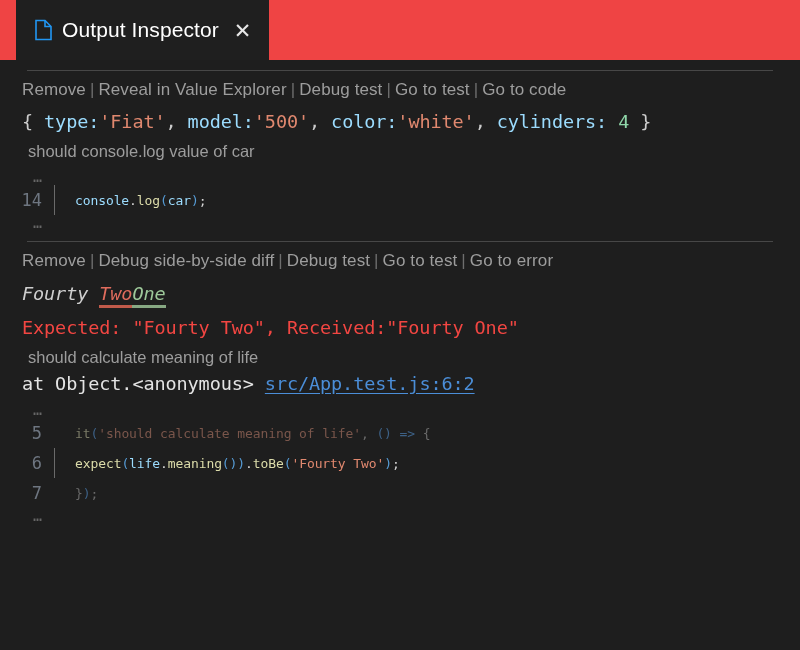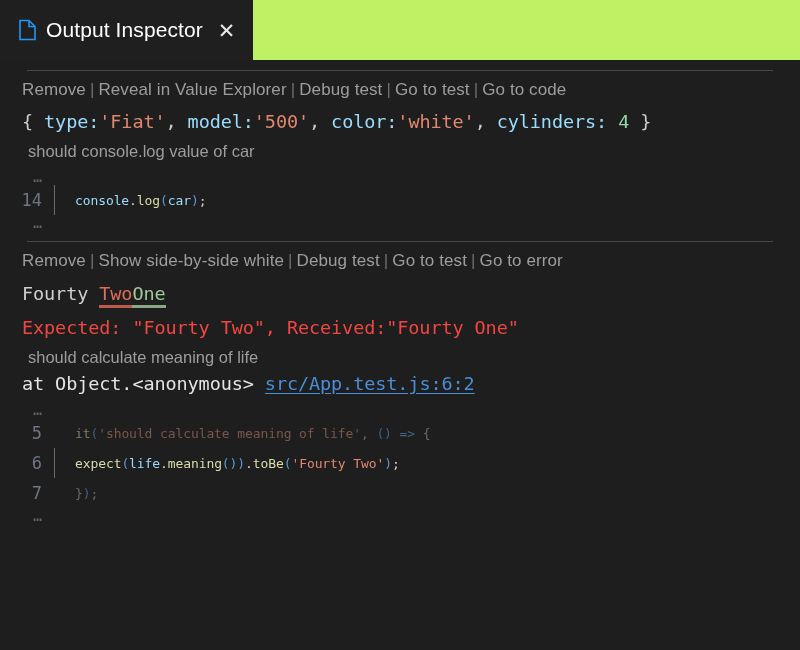--- a/index.html
+++ b/index.html
@@ -12,23 +12,24 @@
   }
 
   body {
     font-family: "Liberation Sans", sans-serif;
     color: #cccccc;
   }
 
   
   .tabbar {
     height: 60px;
-    background: #bef264;
-    display: flex;
-    align-items: center;
+    background: #ef4444;
+    display: flex;
+    align-items: center;
+    padding-left: 16px;
   }
 
   .tab {
     display: flex;
     align-items: center;
     gap: 9px;
     padding: 0 18px 0 18px;
     background: #1f1f1f;
     height: 60px;
     cursor: pointer;
@@ -164,20 +165,21 @@
     padding-left: 20px;
     font-family: "DejaVu Sans Mono", "Liberation Mono", monospace;
     font-size: 13px;
     letter-spacing: -0.1px;
   }
 
   
   .diff-line {
     padding: 12px 0 0 22px;
     white-space: pre;
+    font-style: italic;
   }
   .diff-plain { color: #cfcfcf; }
   .diff-del {
     color: #e06c5d;
     border-bottom: 3px solid #c05a4a;
     padding-bottom: 1px;
   }
   .diff-ins {
     color: #9ec99a;
     border-bottom: 3px solid #87a883;
@@ -232,21 +234,21 @@
             <div class="dots">…</div>
           </div>
           <div class="code-row"><div class="gutter">14</div><div class="indent-guide"></div><div class="code-text"><span class="t-var">console</span><span class="t-white">.</span><span class="t-fn">log</span><span class="t-arrow">(</span><span class="t-var">car</span><span class="t-arrow">)</span><span class="t-white">;</span></div></div>
           <div class="dots-row">
             <div class="dots">…</div>
           </div>
         </div>
       </div>
       <div>
         <div class="sep"></div>
-        <div class="actions"><span class="link">Remove</span><span class="pipe">|</span><span class="link">Show side-by-side white</span><span class="pipe">|</span><span class="link">Debug test</span><span class="pipe">|</span><span class="link">Go to test</span><span class="pipe">|</span><span class="link">Go to error</span></div>
+        <div class="actions"><span class="link">Remove</span><span class="pipe">|</span><span class="link">Debug side-by-side diff</span><span class="pipe">|</span><span class="link">Debug test</span><span class="pipe">|</span><span class="link">Go to test</span><span class="pipe">|</span><span class="link">Go to error</span></div>
         <div class="diff-line mono"><span class="diff-plain">Fourty </span><span class="diff-del">Two</span><span class="diff-ins">One</span></div>
         <div class="err-line mono">Expected: "Fourty Two", Received:"Fourty One"</div>
         <div class="msg">should calculate meaning of life</div>
         <div class="at-line mono"><span>at Object.&lt;anonymous&gt; </span><span class="at-link">src/App.test.js:6:2</span></div>
         <div class="snippet">
           <div class="dots-row">
             <div class="dots">…</div>
           </div>
           <div class="code-row dim"><div class="gutter">5</div><div class="indent-guide hidden"></div><div class="code-text"><span class="t-fn">it</span><span class="t-arrow">(</span><span class="t-str">'should calculate meaning of life'</span><span class="t-white">, </span><span class="t-arrow">()</span><span class="t-white"> </span><span class="t-arrow">=&gt;</span><span class="t-white"> {</span></div></div>
           <div class="code-row"><div class="gutter">6</div><div class="indent-guide"></div><div class="code-text"><span class="t-fn">expect</span><span class="t-arrow">(</span><span class="t-var">life</span><span class="t-white">.</span><span class="t-fn">meaning</span><span class="t-arrow">()</span><span class="t-arrow">)</span><span class="t-white">.</span><span class="t-fn">toBe</span><span class="t-arrow">(</span><span class="t-str">'Fourty Two'</span><span class="t-arrow">)</span><span class="t-white">;</span></div></div>

